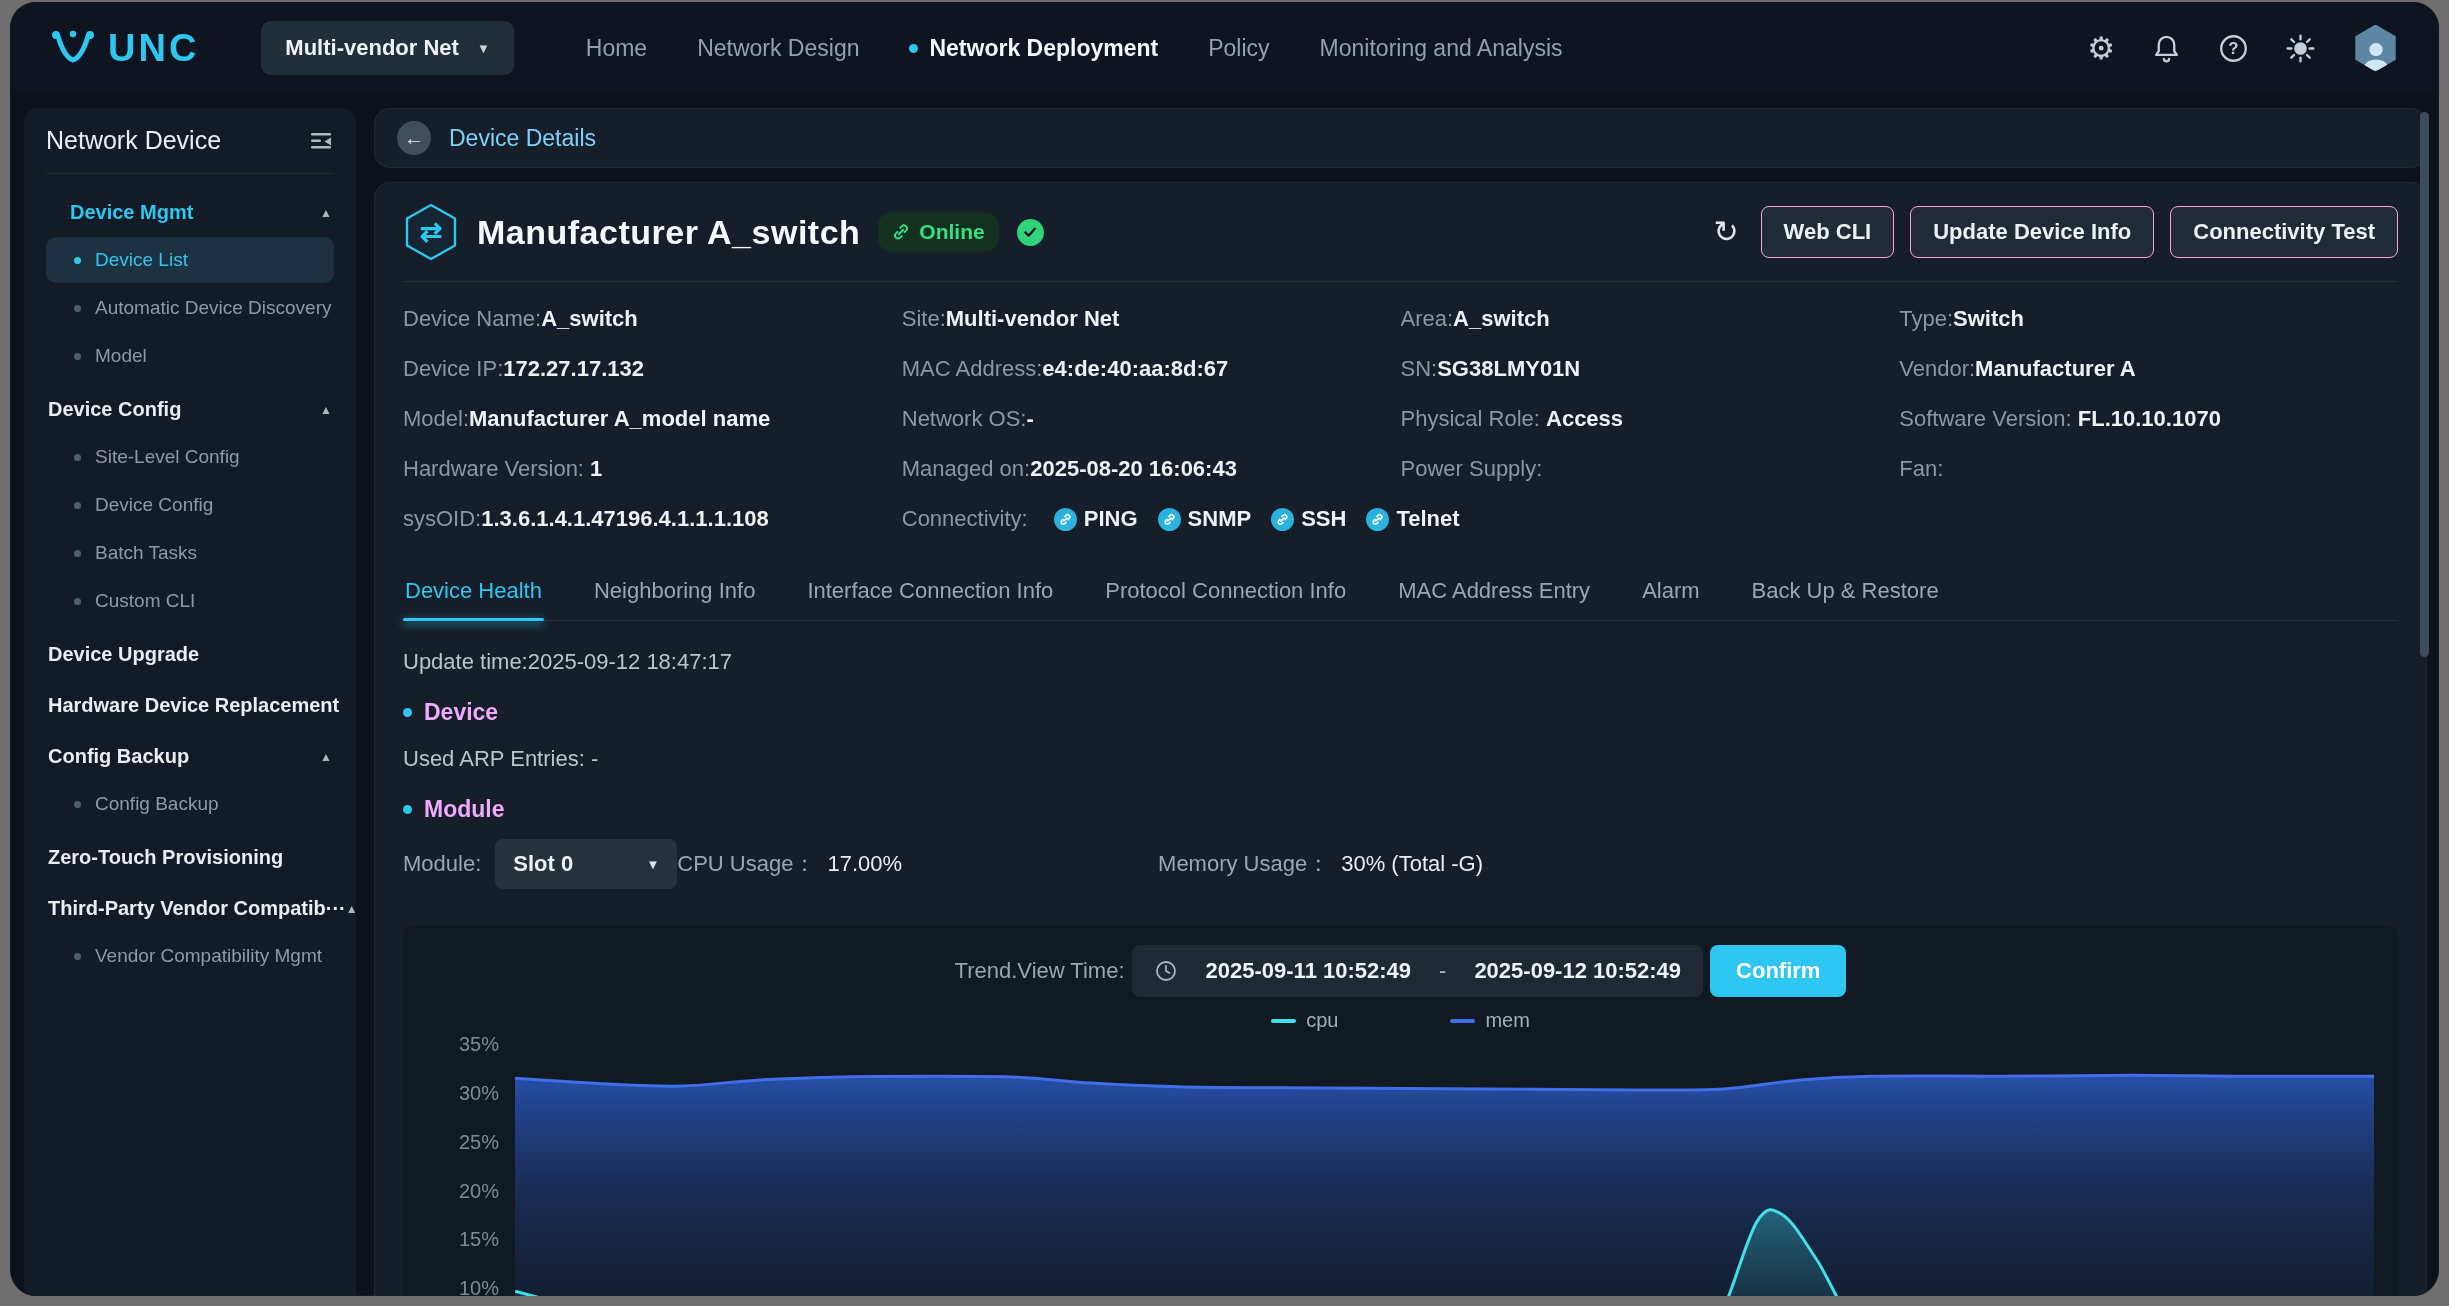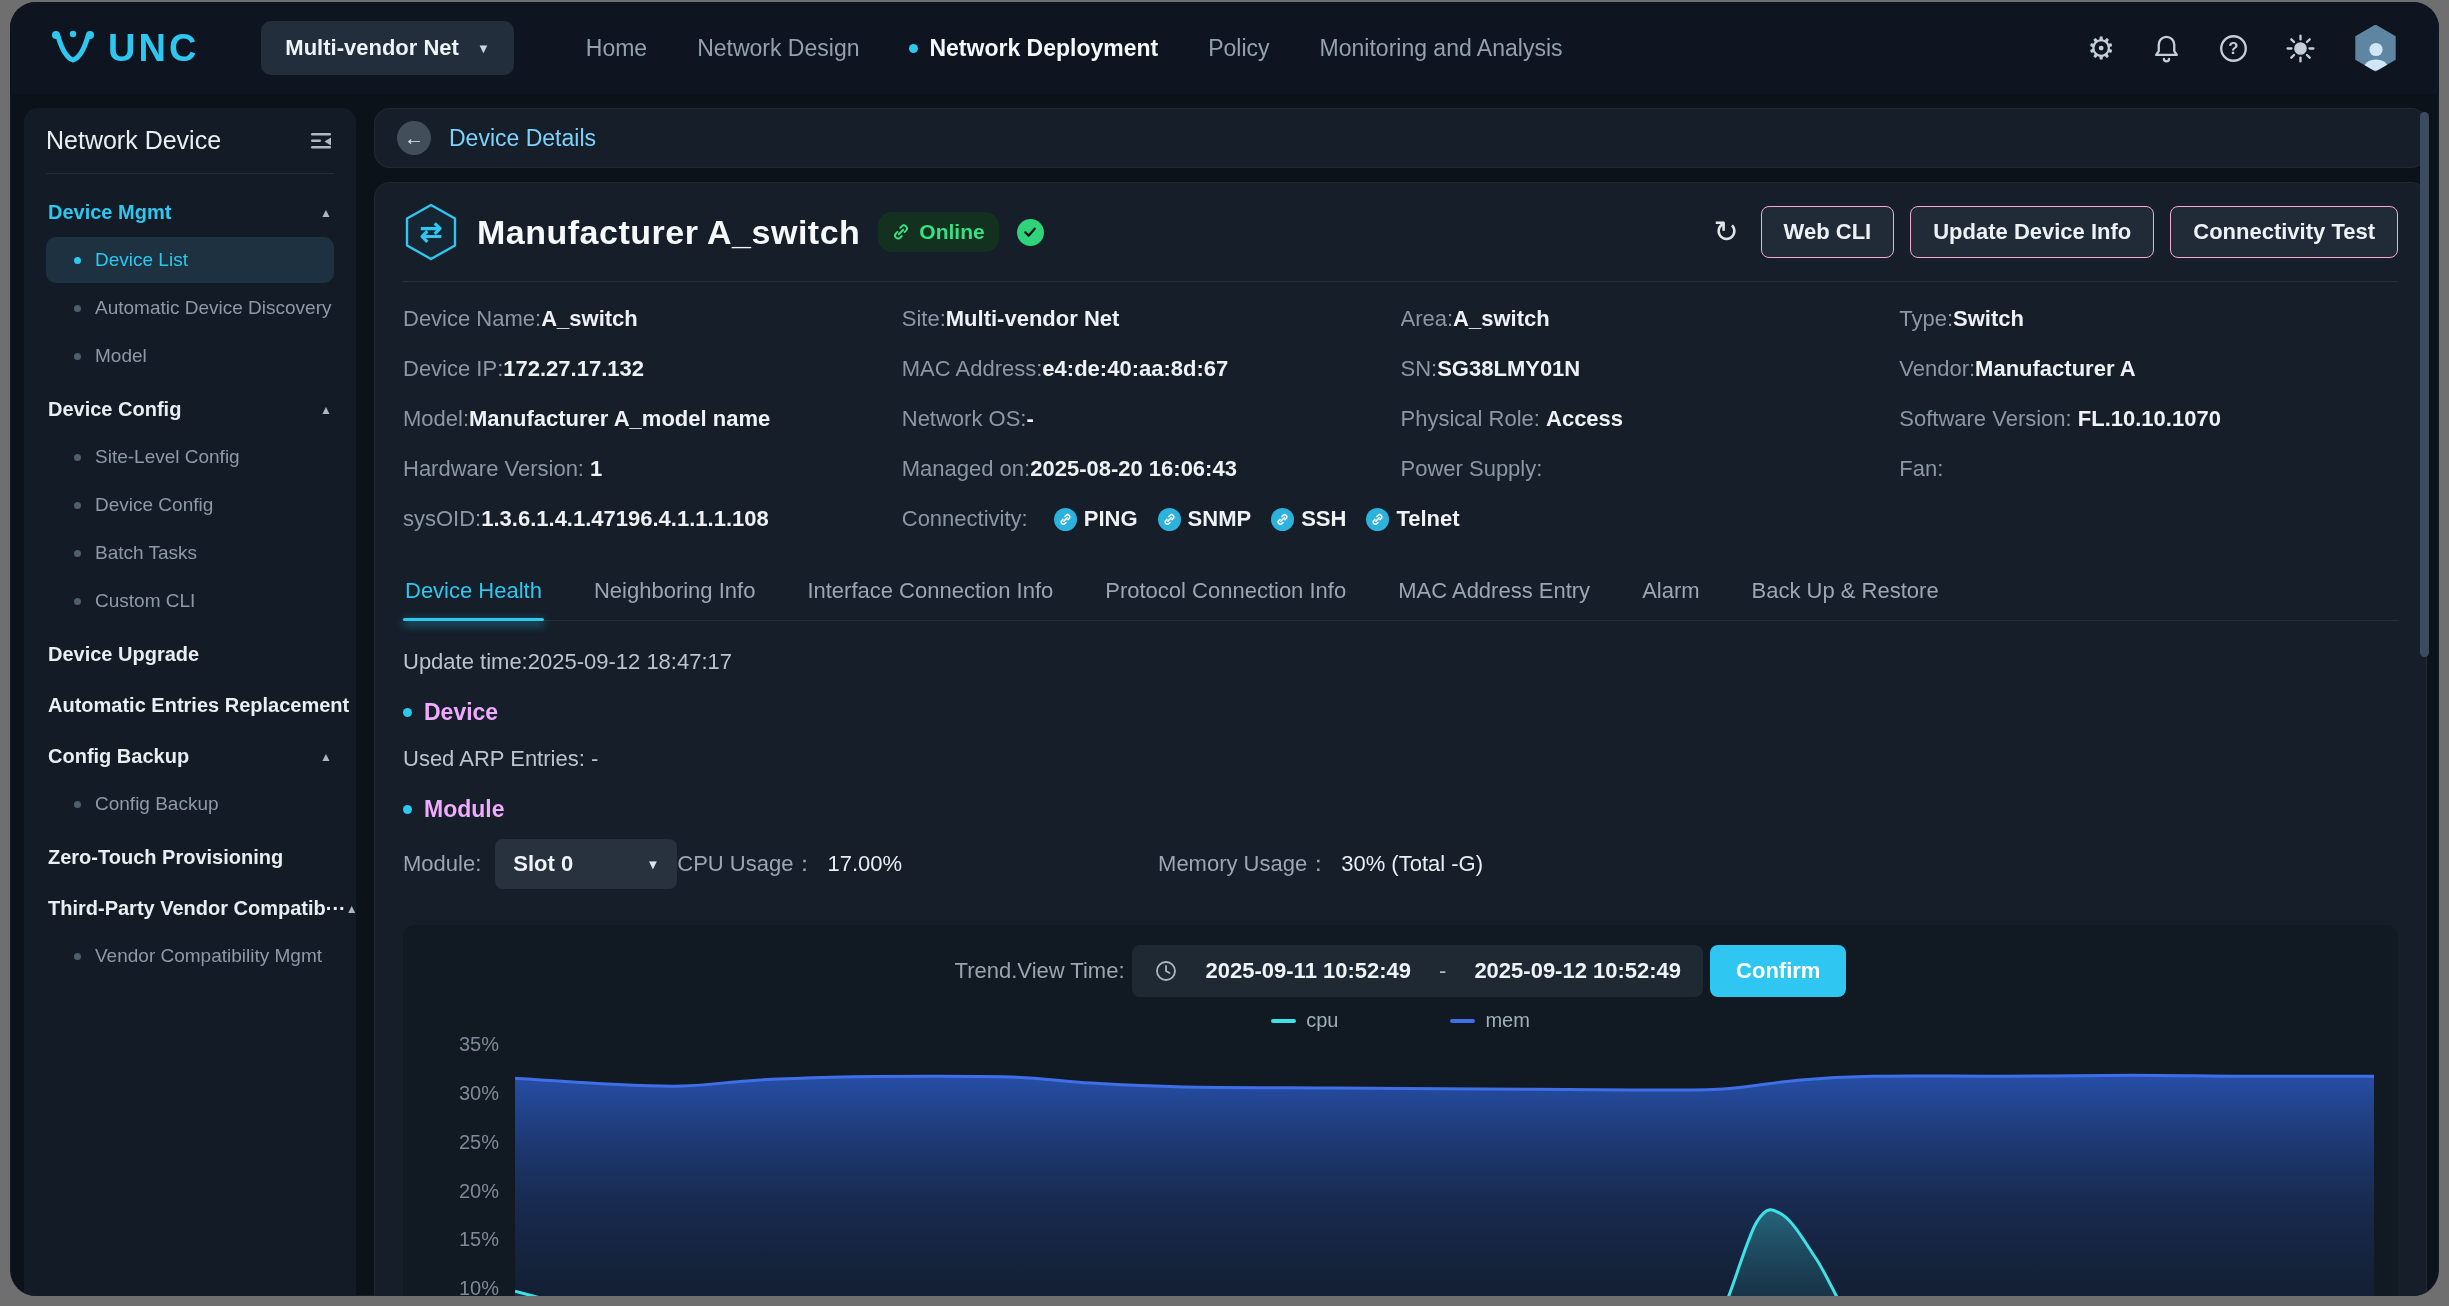--- a/index.html
+++ b/index.html
@@ -35,21 +35,21 @@
 
   
   .sidebar{width:332px;flex:0 0 auto;background:#131c26;border-radius:14px 14px 0 0;padding:0 22px;}
   .sidebar-header{display:flex;align-items:center;justify-content:space-between;height:66px;
     border-bottom:1px solid rgba(255,255,255,.07);}
   .sidebar-title{color:#e9eef2;font-size:25px;}
   .collapse-btn{background:none;border:none;padding:0;cursor:pointer;display:flex;}
   .side-menu{padding-top:10px;}
   .side-group{display:flex;align-items:center;justify-content:space-between;padding:17px 2px 11px;
     color:#e9eef2;font-weight:bold;font-size:20px;cursor:pointer;white-space:nowrap;}
-  .side-group.accent{color:#2ec7f0;}
+  .side-group.accent{color:#2ec7f0;margin-left:22px;}
   .side-group .caret{color:#aab6c0;font-size:12px;}
   .side-item{display:flex;align-items:center;gap:14px;padding:12px 10px 12px 28px;color:#8d9aa6;
     font-size:19px;border-radius:10px;cursor:pointer;margin:2px 0;white-space:nowrap;overflow:hidden;}
   .side-item .dot{width:7px;height:7px;border-radius:50%;background:#4d5f6c;flex:0 0 auto;}
   .side-item.active{background:#1d3140;color:#2ec7f0;}
   .side-item.active .dot{background:#2ec7f0;}
 
   
   .content{flex:1;position:relative;min-width:0;}
   .page-header{height:60px;background:#151e29;border:1px solid rgba(255,255,255,.05);border-radius:16px;
@@ -251,21 +251,21 @@
               <span>Batch Tasks</span>
             </div>
             <div class="side-item">
               <span class="dot"></span>
               <span>Custom CLI</span>
             </div>
             <div class="side-group">
               <span>Device Upgrade</span>
             </div>
             <div class="side-group">
-              <span>Automatic Entries Replacement</span>
+              <span>Hardware Device Replacement</span>
             </div>
             <div class="side-group">
               <span>Config Backup</span>
               <span class="caret">▲</span>
             </div>
             <div class="side-item">
               <span class="dot"></span>
               <span>Config Backup</span>
             </div>
             <div class="side-group">

